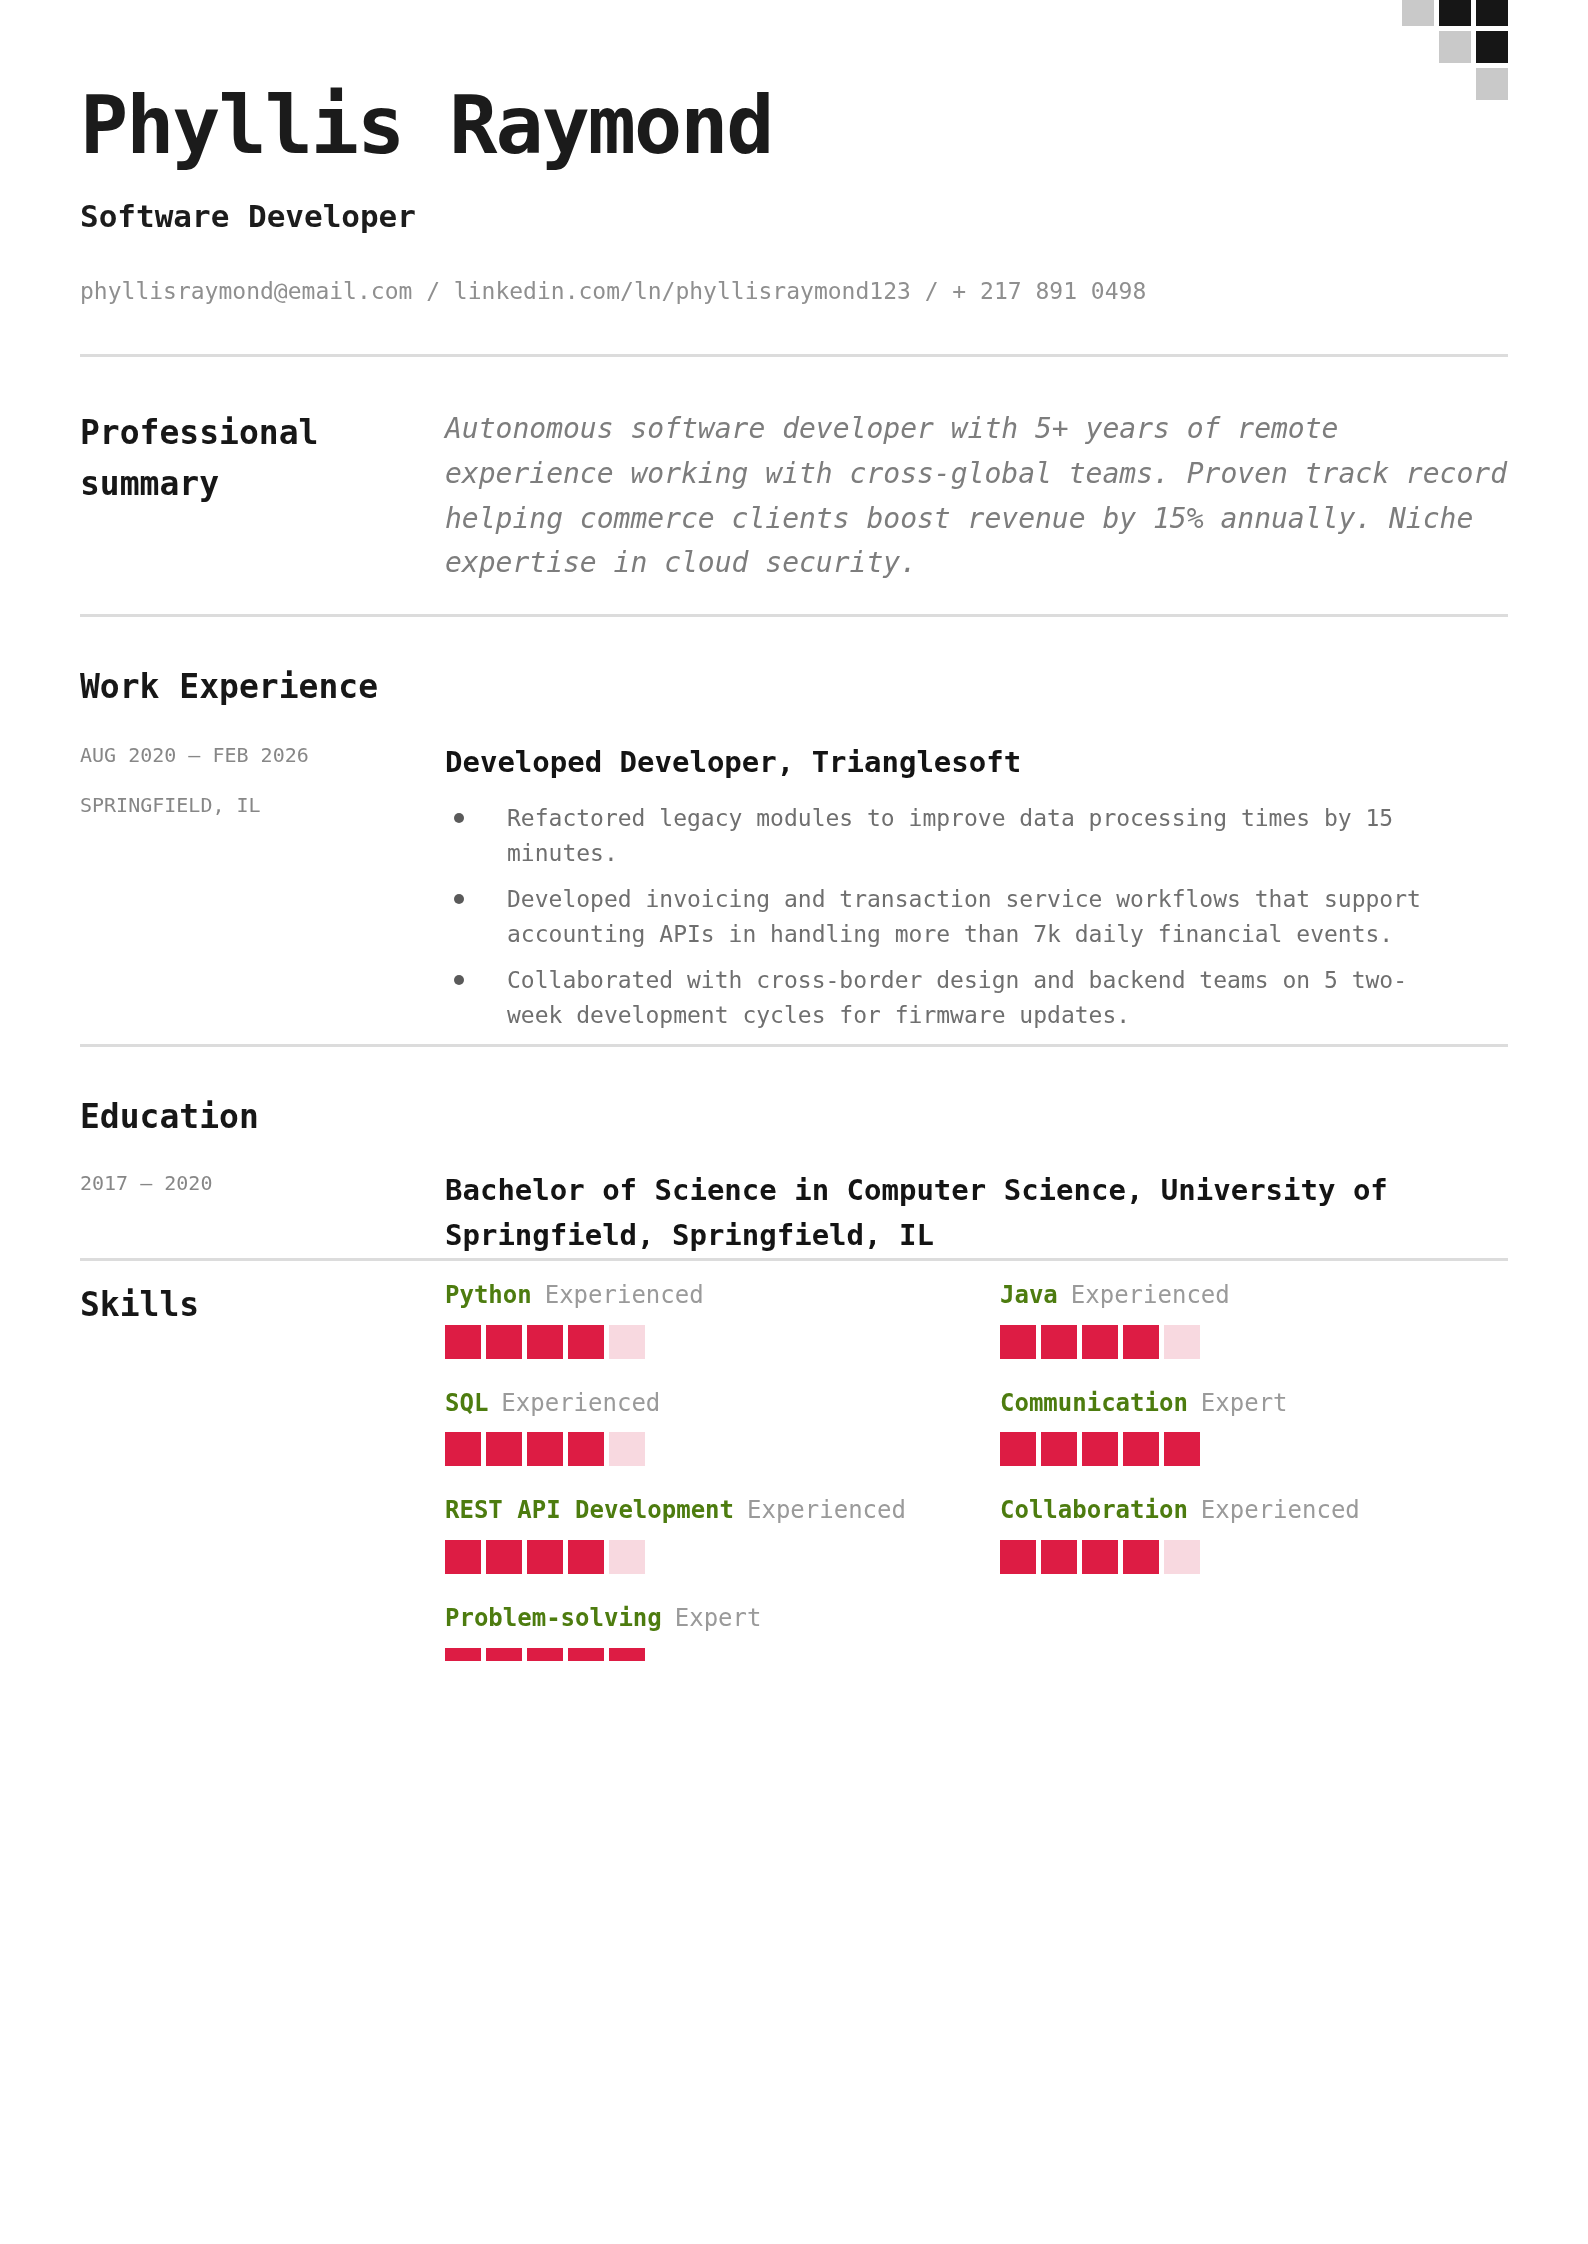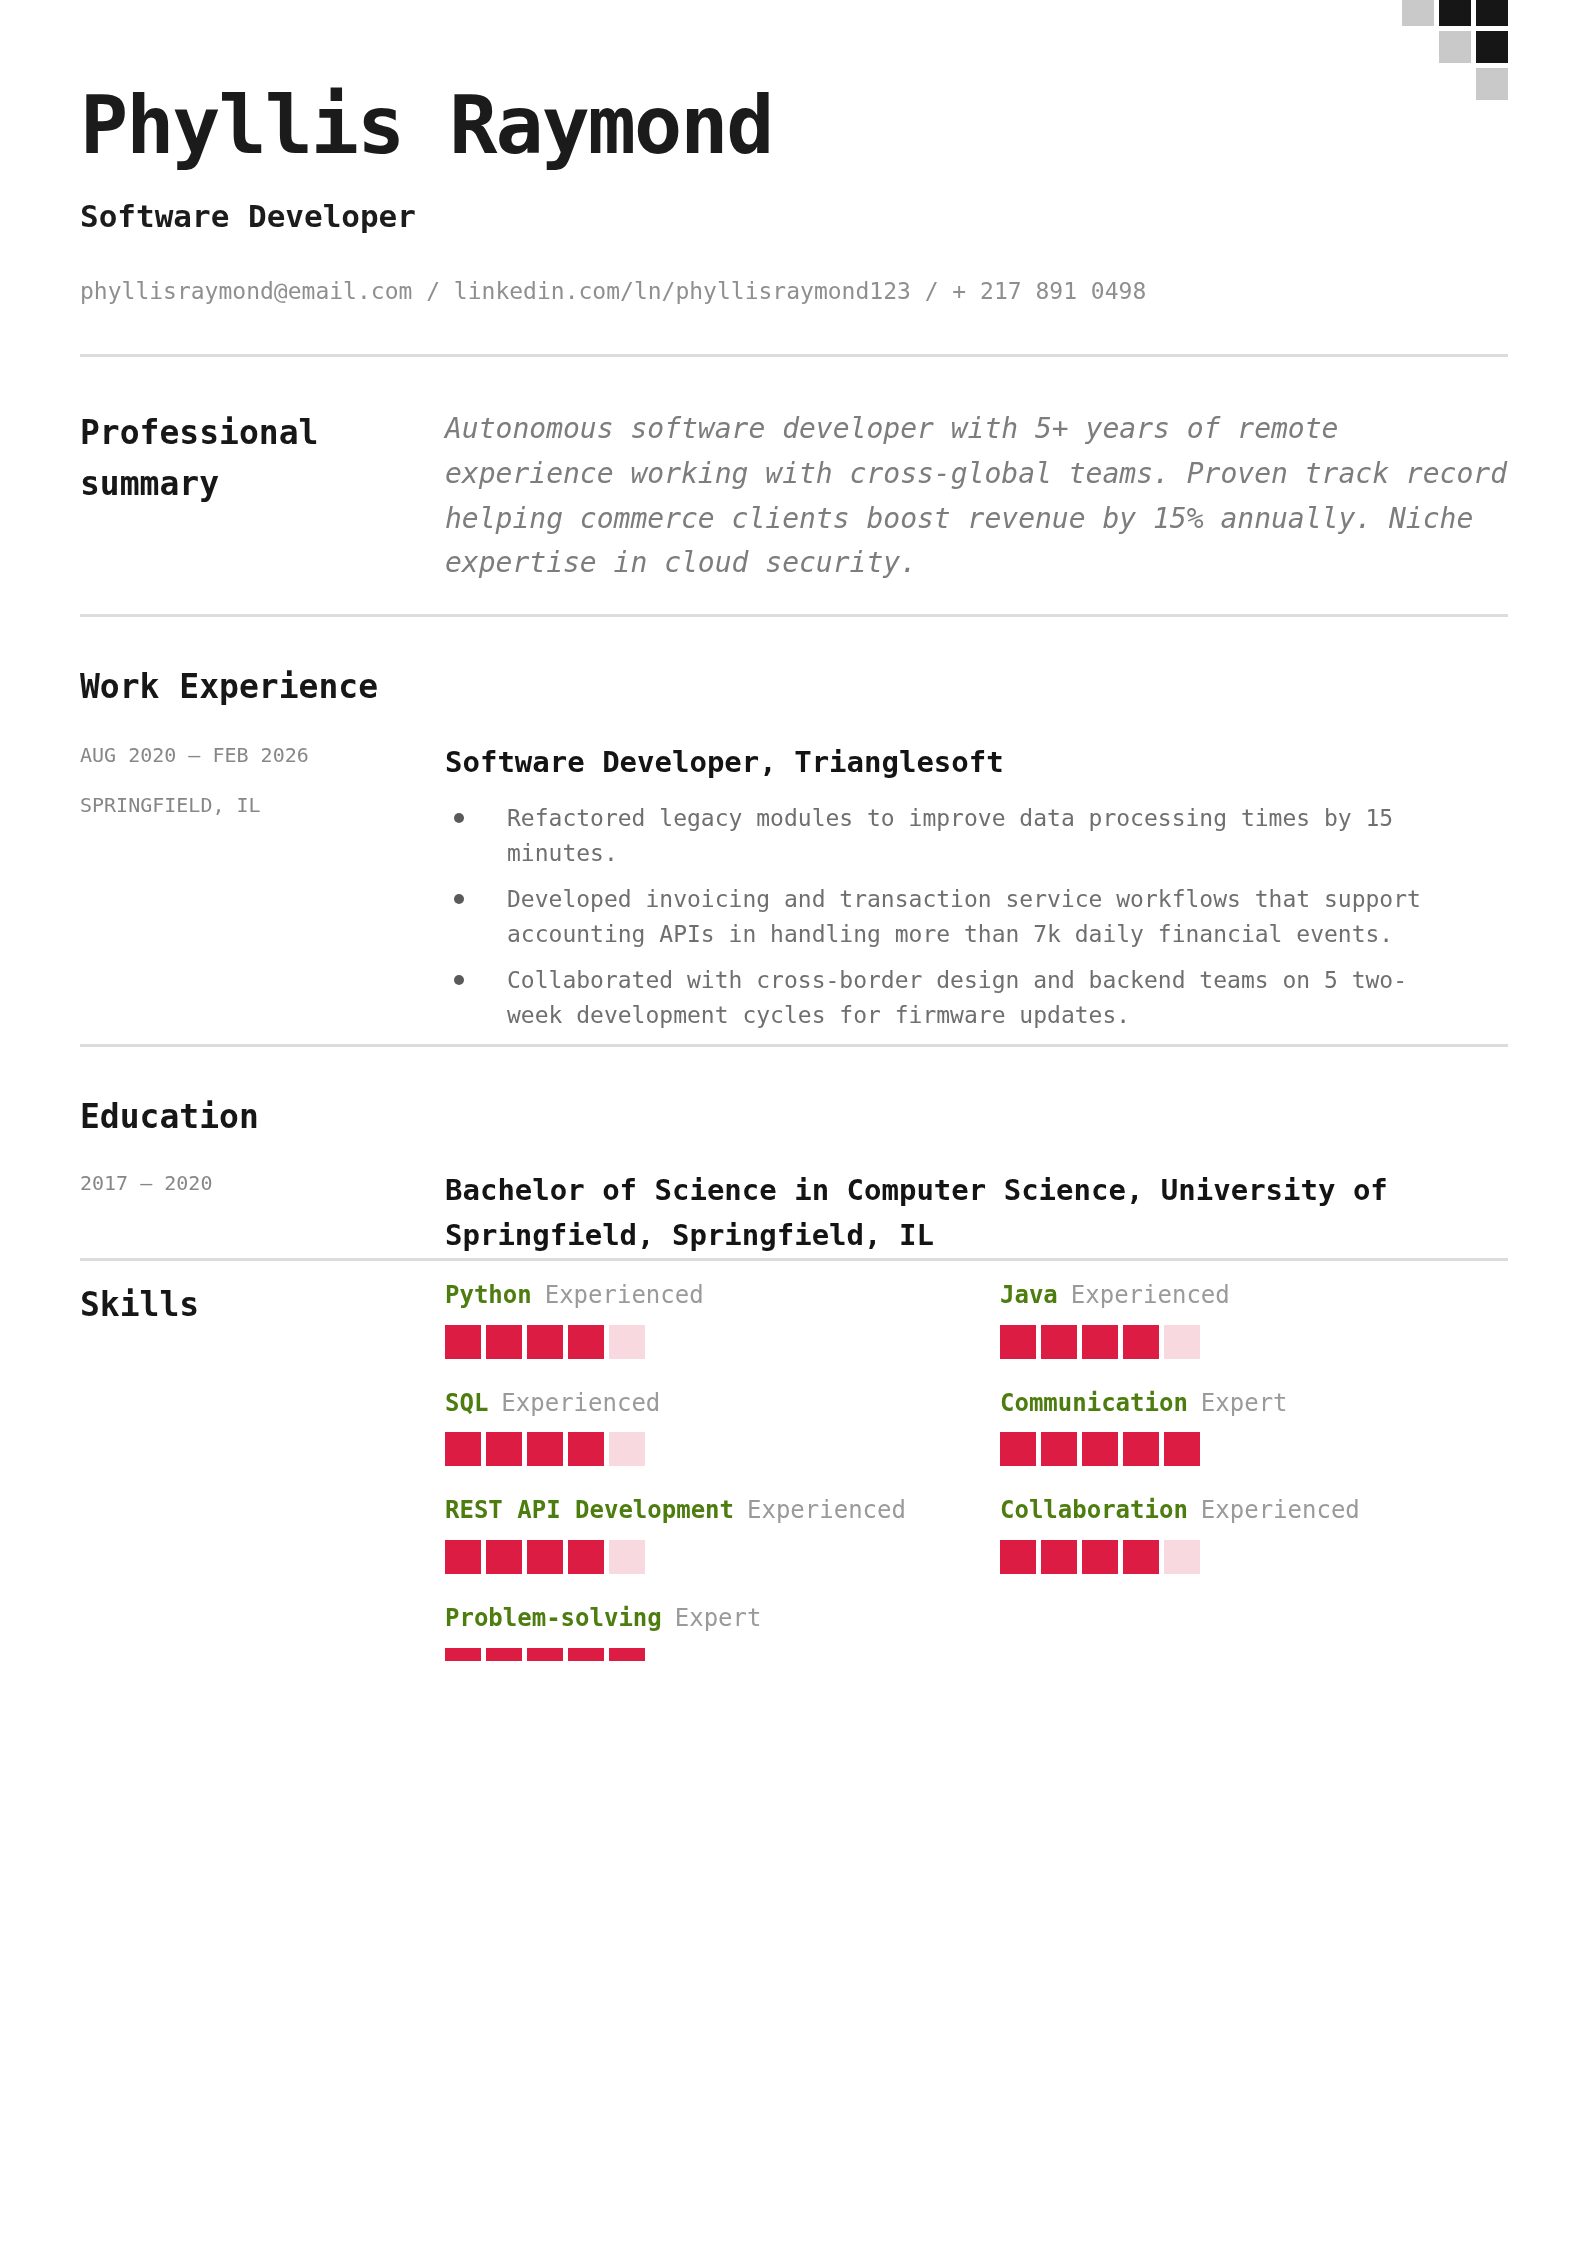--- a/index.html
+++ b/index.html
@@ -106,21 +106,21 @@
   <hr class="divider">
 
   <section class="sec-exp">
     <h2 class="sec-title">Work Experience</h2>
     <div class="entry-row">
       <div class="left">
         <div class="dates">AUG 2020 – FEB 2026</div>
         <div class="location">SPRINGFIELD, IL</div>
       </div>
       <div class="right">
-        <h3 class="item-title">Software Developer, Trianglesoft</h3>
+        <h3 class="item-title">Developed Developer, Trianglesoft</h3>
         <ul class="bullets">
             <li>Refactored legacy modules to improve data processing times by 15 minutes.</li>
             <li>Developed invoicing and transaction service workflows that support accounting APIs in handling more than 7k daily financial events.</li>
             <li>Collaborated with cross-border design and backend teams on 5 two-week development cycles for firmware updates.</li>
           </ul>
       </div>
     </div>
   </section>
 
   <hr class="divider">

